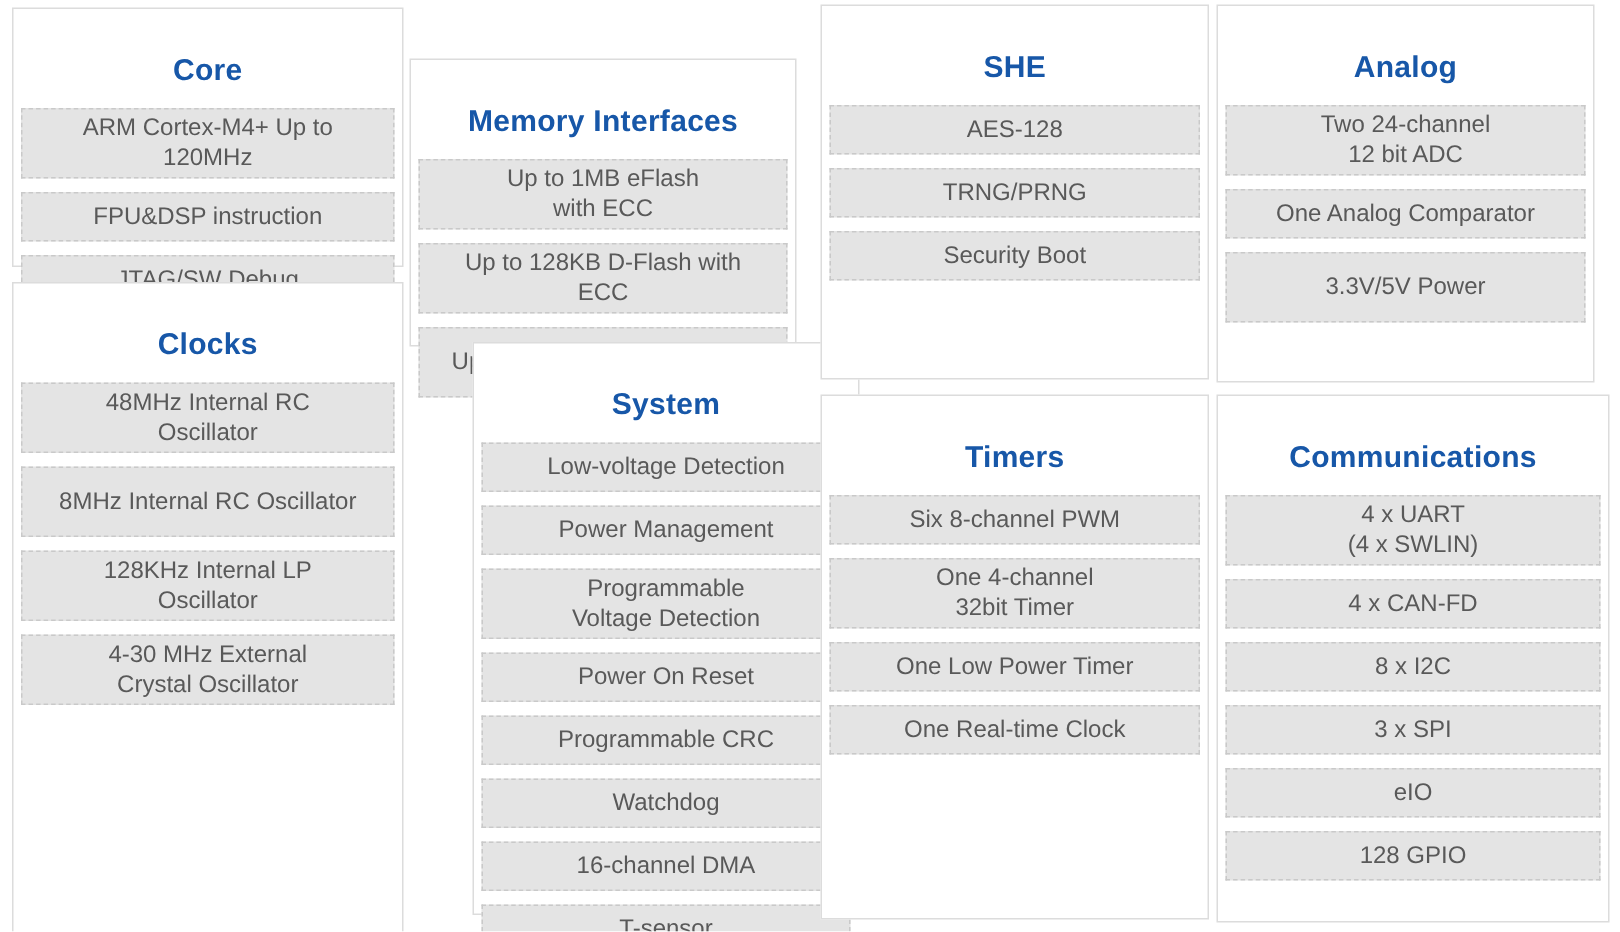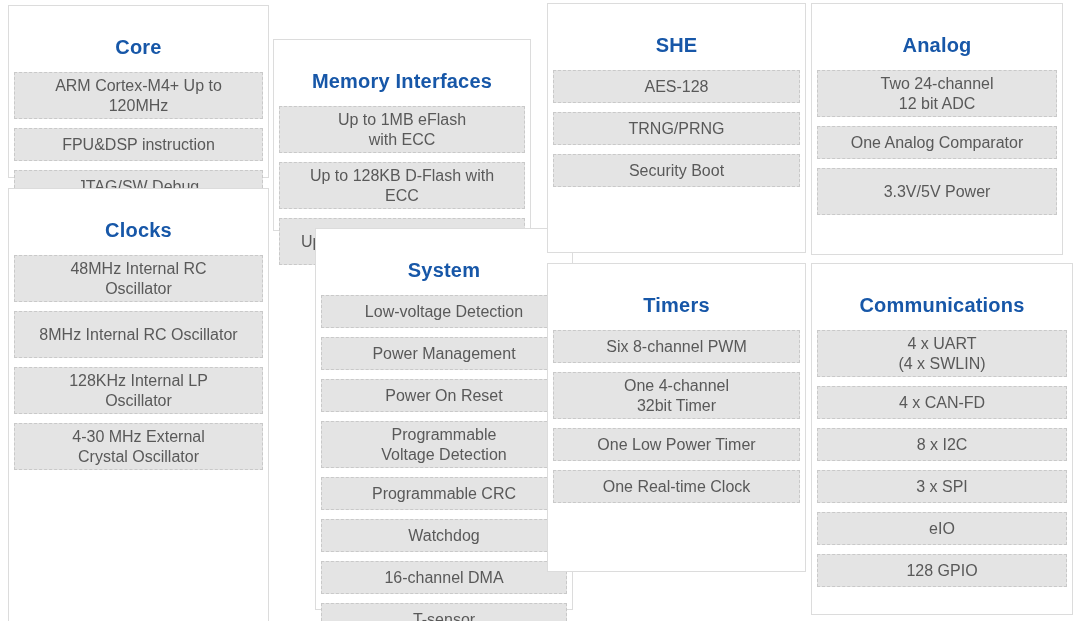--- a/index.html
+++ b/index.html
@@ -88,38 +88,38 @@
         <div class="item tall">Up to 128KB D-Flash with
 ECC</div>
         <div class="item tall">Up to 128KB RAM with ECC</div>
       </div>
     </div>
     <div class="panel" style="left: 280px; top: 228px; width: 258px; height: 382px; margin-left: 35px;">
       <div class="title">System</div>
       <div class="items">
         <div class="item">Low-voltage Detection</div>
         <div class="item">Power Management</div>
-        <div class="item">Power On Reset</div>
         <div class="item tall">Programmable
 Voltage Detection</div>
+        <div class="item">Power On Reset</div>
         <div class="item">Programmable CRC</div>
         <div class="item">Watchdog</div>
         <div class="item">16-channel DMA</div>
         <div class="item">T-sensor</div>
       </div>
     </div>
     <div class="panel" style="left: 547px; top: 3px; width: 259px; height: 250px;">
       <div class="title">SHE</div>
       <div class="items">
         <div class="item">AES-128</div>
         <div class="item">TRNG/PRNG</div>
         <div class="item">Security Boot</div>
       </div>
     </div>
-    <div class="panel" style="left: 547px; top: 263px; width: 259px; height: 309px;">
+    <div class="panel" style="left: 547px; top: 263px; width: 259px; height: 350px;">
       <div class="title">Timers</div>
       <div class="items">
         <div class="item">Six 8-channel PWM</div>
         <div class="item tall">One 4-channel
 32bit Timer</div>
         <div class="item">One Low Power Timer</div>
         <div class="item">One Real-time Clock</div>
       </div>
     </div>
     <div class="panel" style="left: 811px; top: 3px; width: 252px; height: 252px;">

